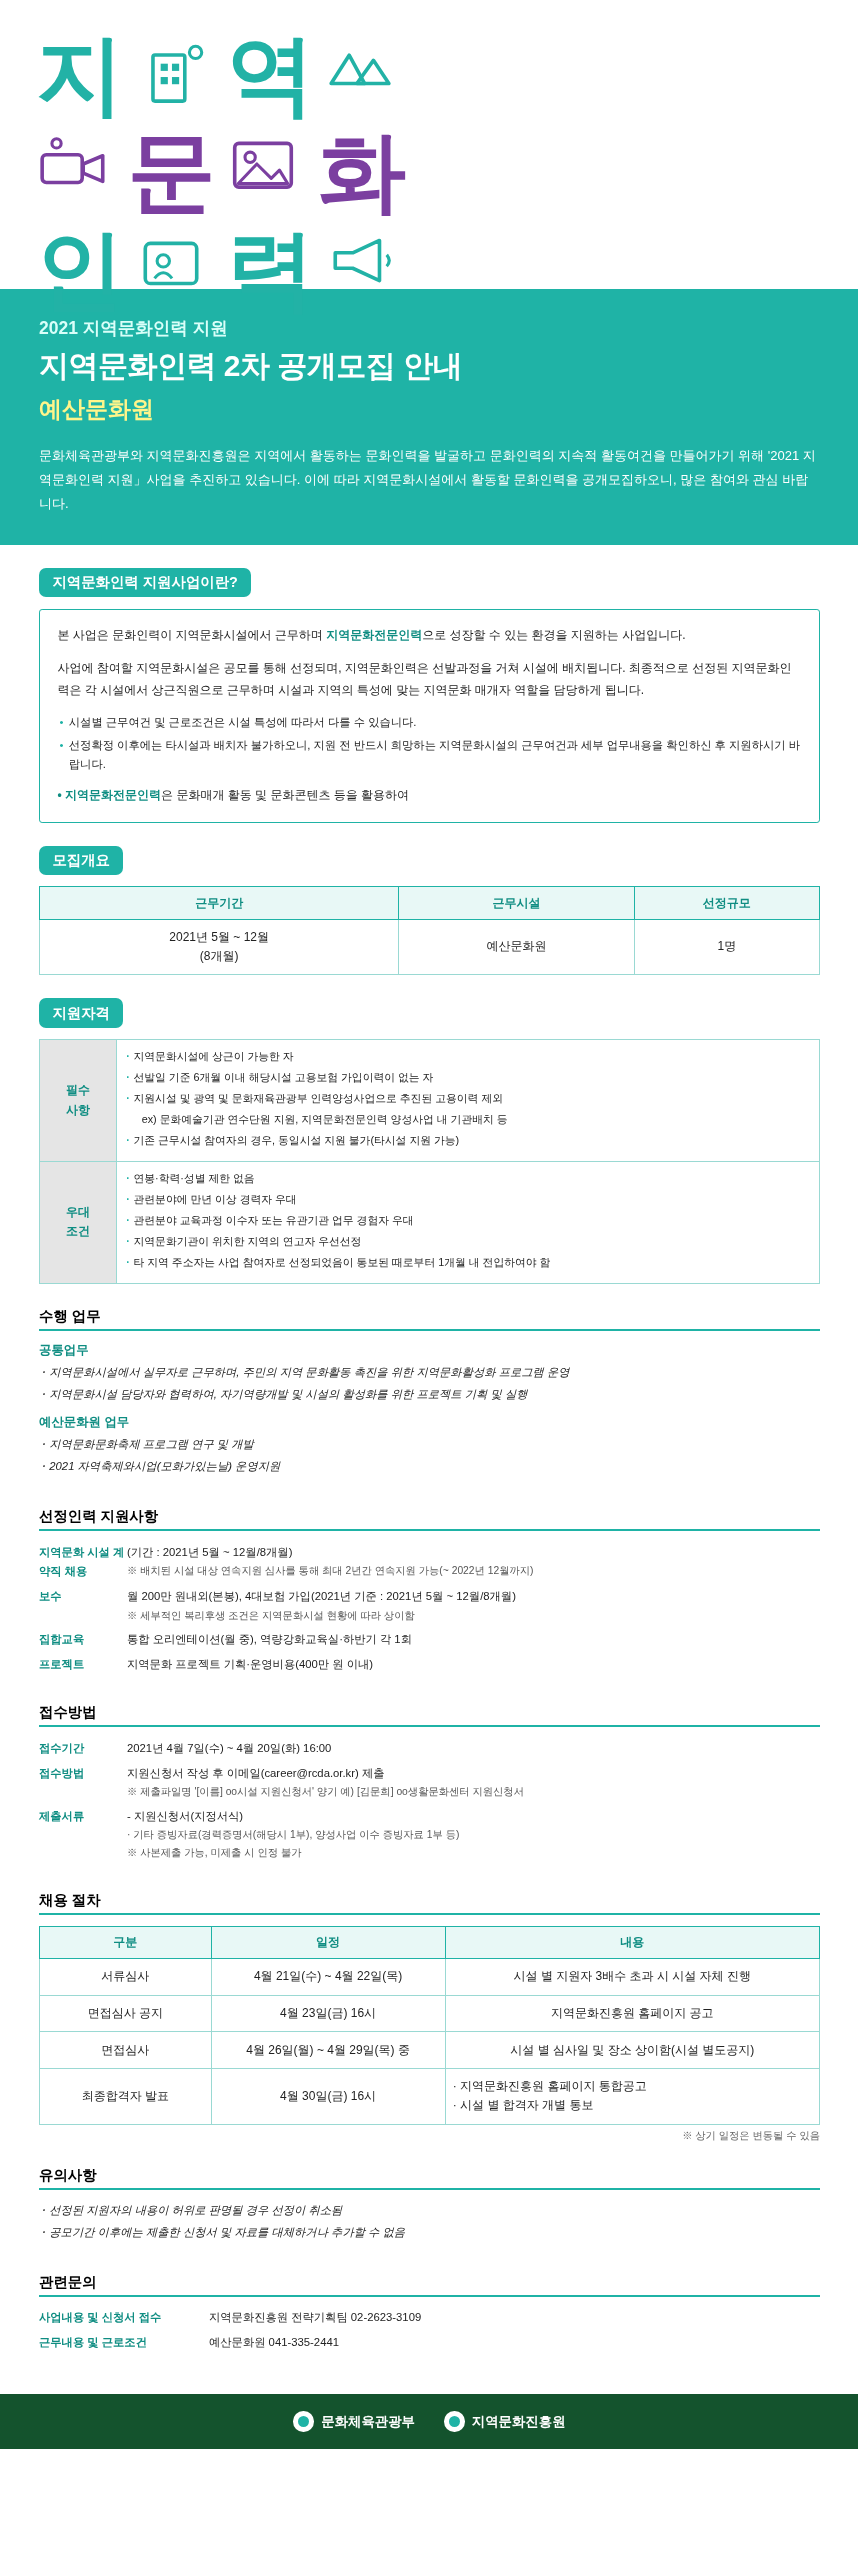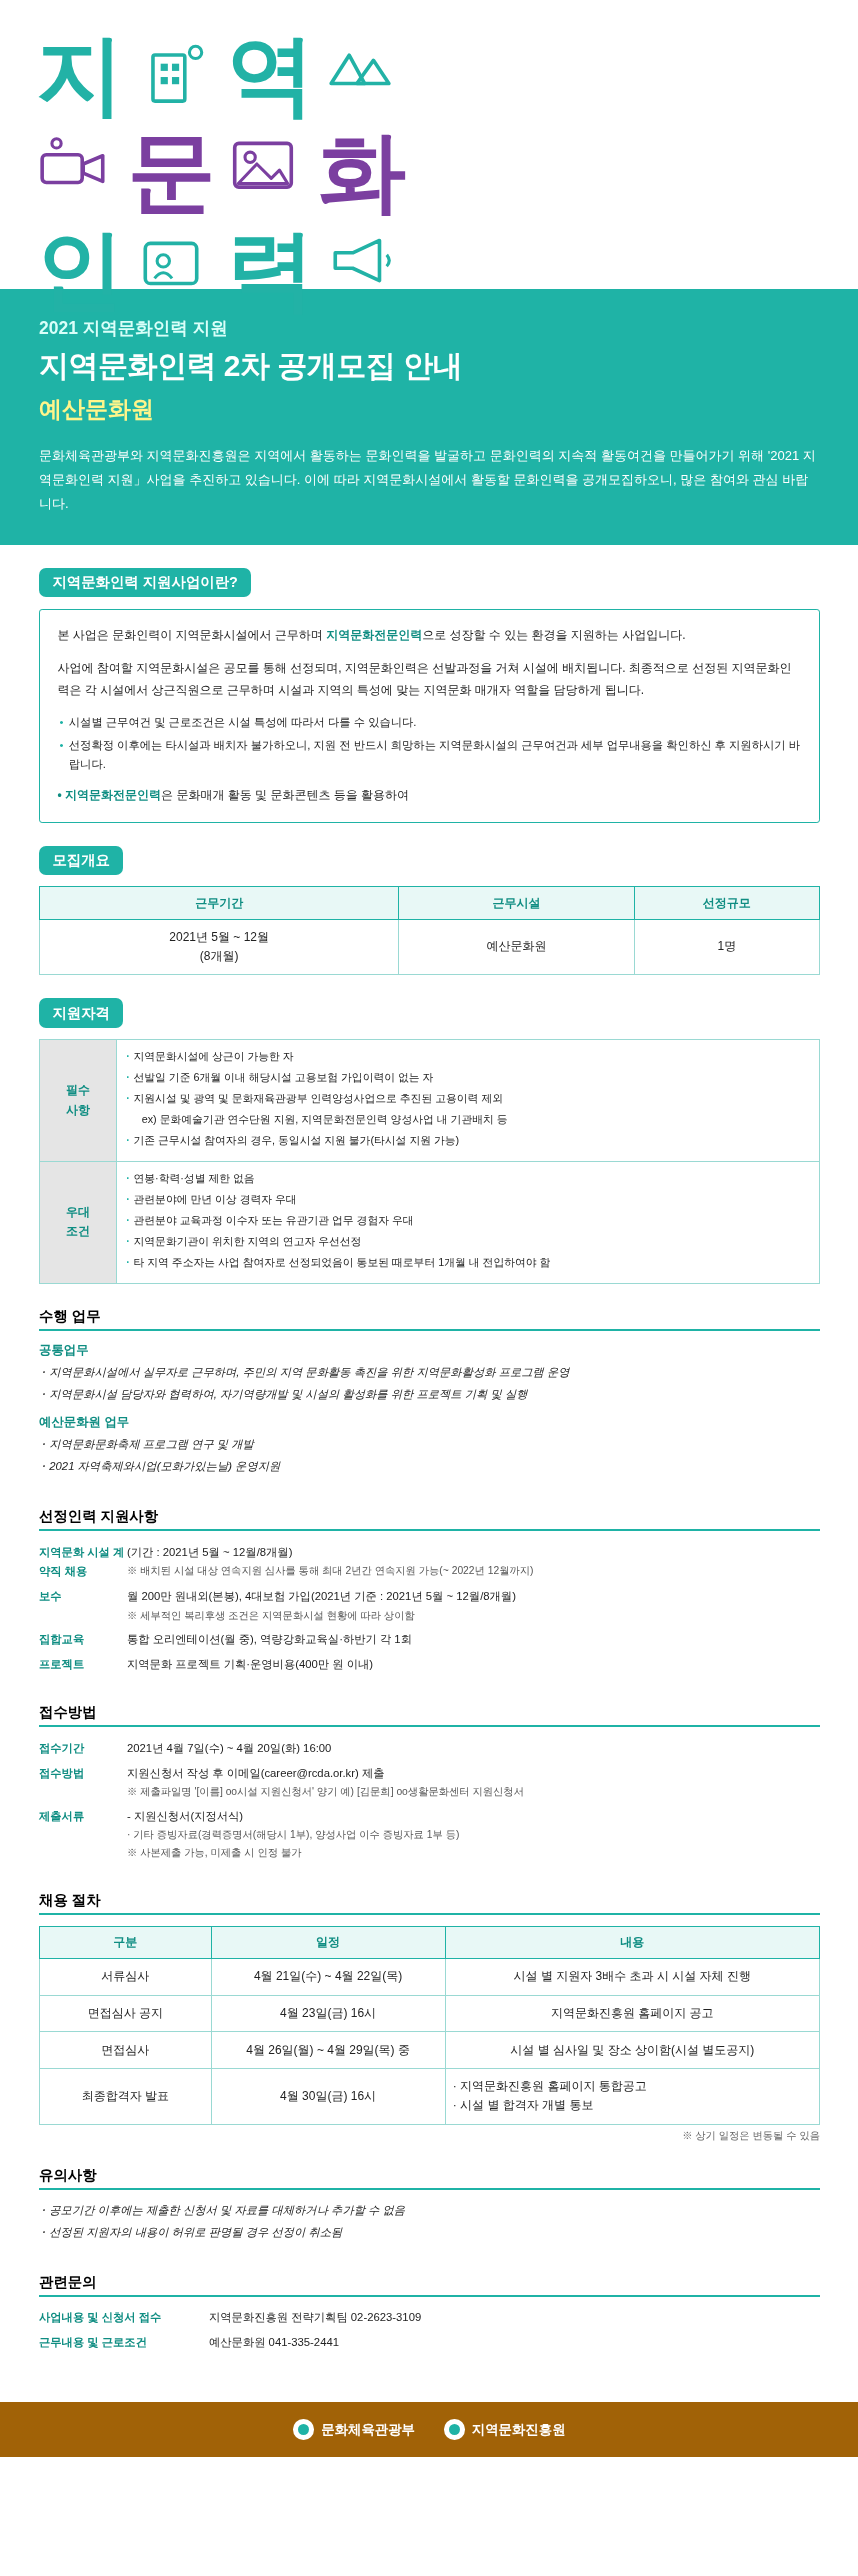--- a/index.html
+++ b/index.html
@@ -193,22 +193,22 @@
     color: #0f8d82;
     font-weight: 700;
     min-width: 88px;
     flex: 0 0 88px;
   }
   .kv .v { flex: 1 1 auto; }
   .kv .v .note { display: block; font-size: 10.3px; color: #555; }
 
   
   .footer {
-    margin-top: 26px;
-    background: #a16207;
+    margin-top: 18px;
+    background: #14532d;
     padding: 17.5px 0;
     display: flex;
     align-items: center;
     justify-content: center;
     gap: 29px;
   }
   .logo {
     display: flex;
     align-items: center;
     gap: 7.2px;
@@ -473,22 +473,22 @@
 · 시설 별 합격자 개별 통보</td>
         </tr>
       </tbody>
     </table>
     <div class="small" style="text-align:right; margin-top:4.1px;">※ 상기 일정은 변동될 수 있음</div>
   </div>
 
   <div class="section">
     <div class="sec-head plain">유의사항</div>
     <ul class="plain-list">
+      <li>선정된 지원자의 내용이 허위로 판명될 경우 선정이 취소됨</li>
       <li>공모기간 이후에는 제출한 신청서 및 자료를 대체하거나 추가할 수 없음</li>
-      <li>선정된 지원자의 내용이 허위로 판명될 경우 선정이 취소됨</li>
     </ul>
   </div>
 
   <div class="section">
     <div class="sec-head plain">관련문의</div>
     <div class="kv">
       <span class="k" style="min-width:170px; flex:0 0 170px;">사업내용 및 신청서 접수</span>
       <span class="v">지역문화진흥원 전략기획팀 02-2623-3109</span>
     </div>
     <div class="kv">

